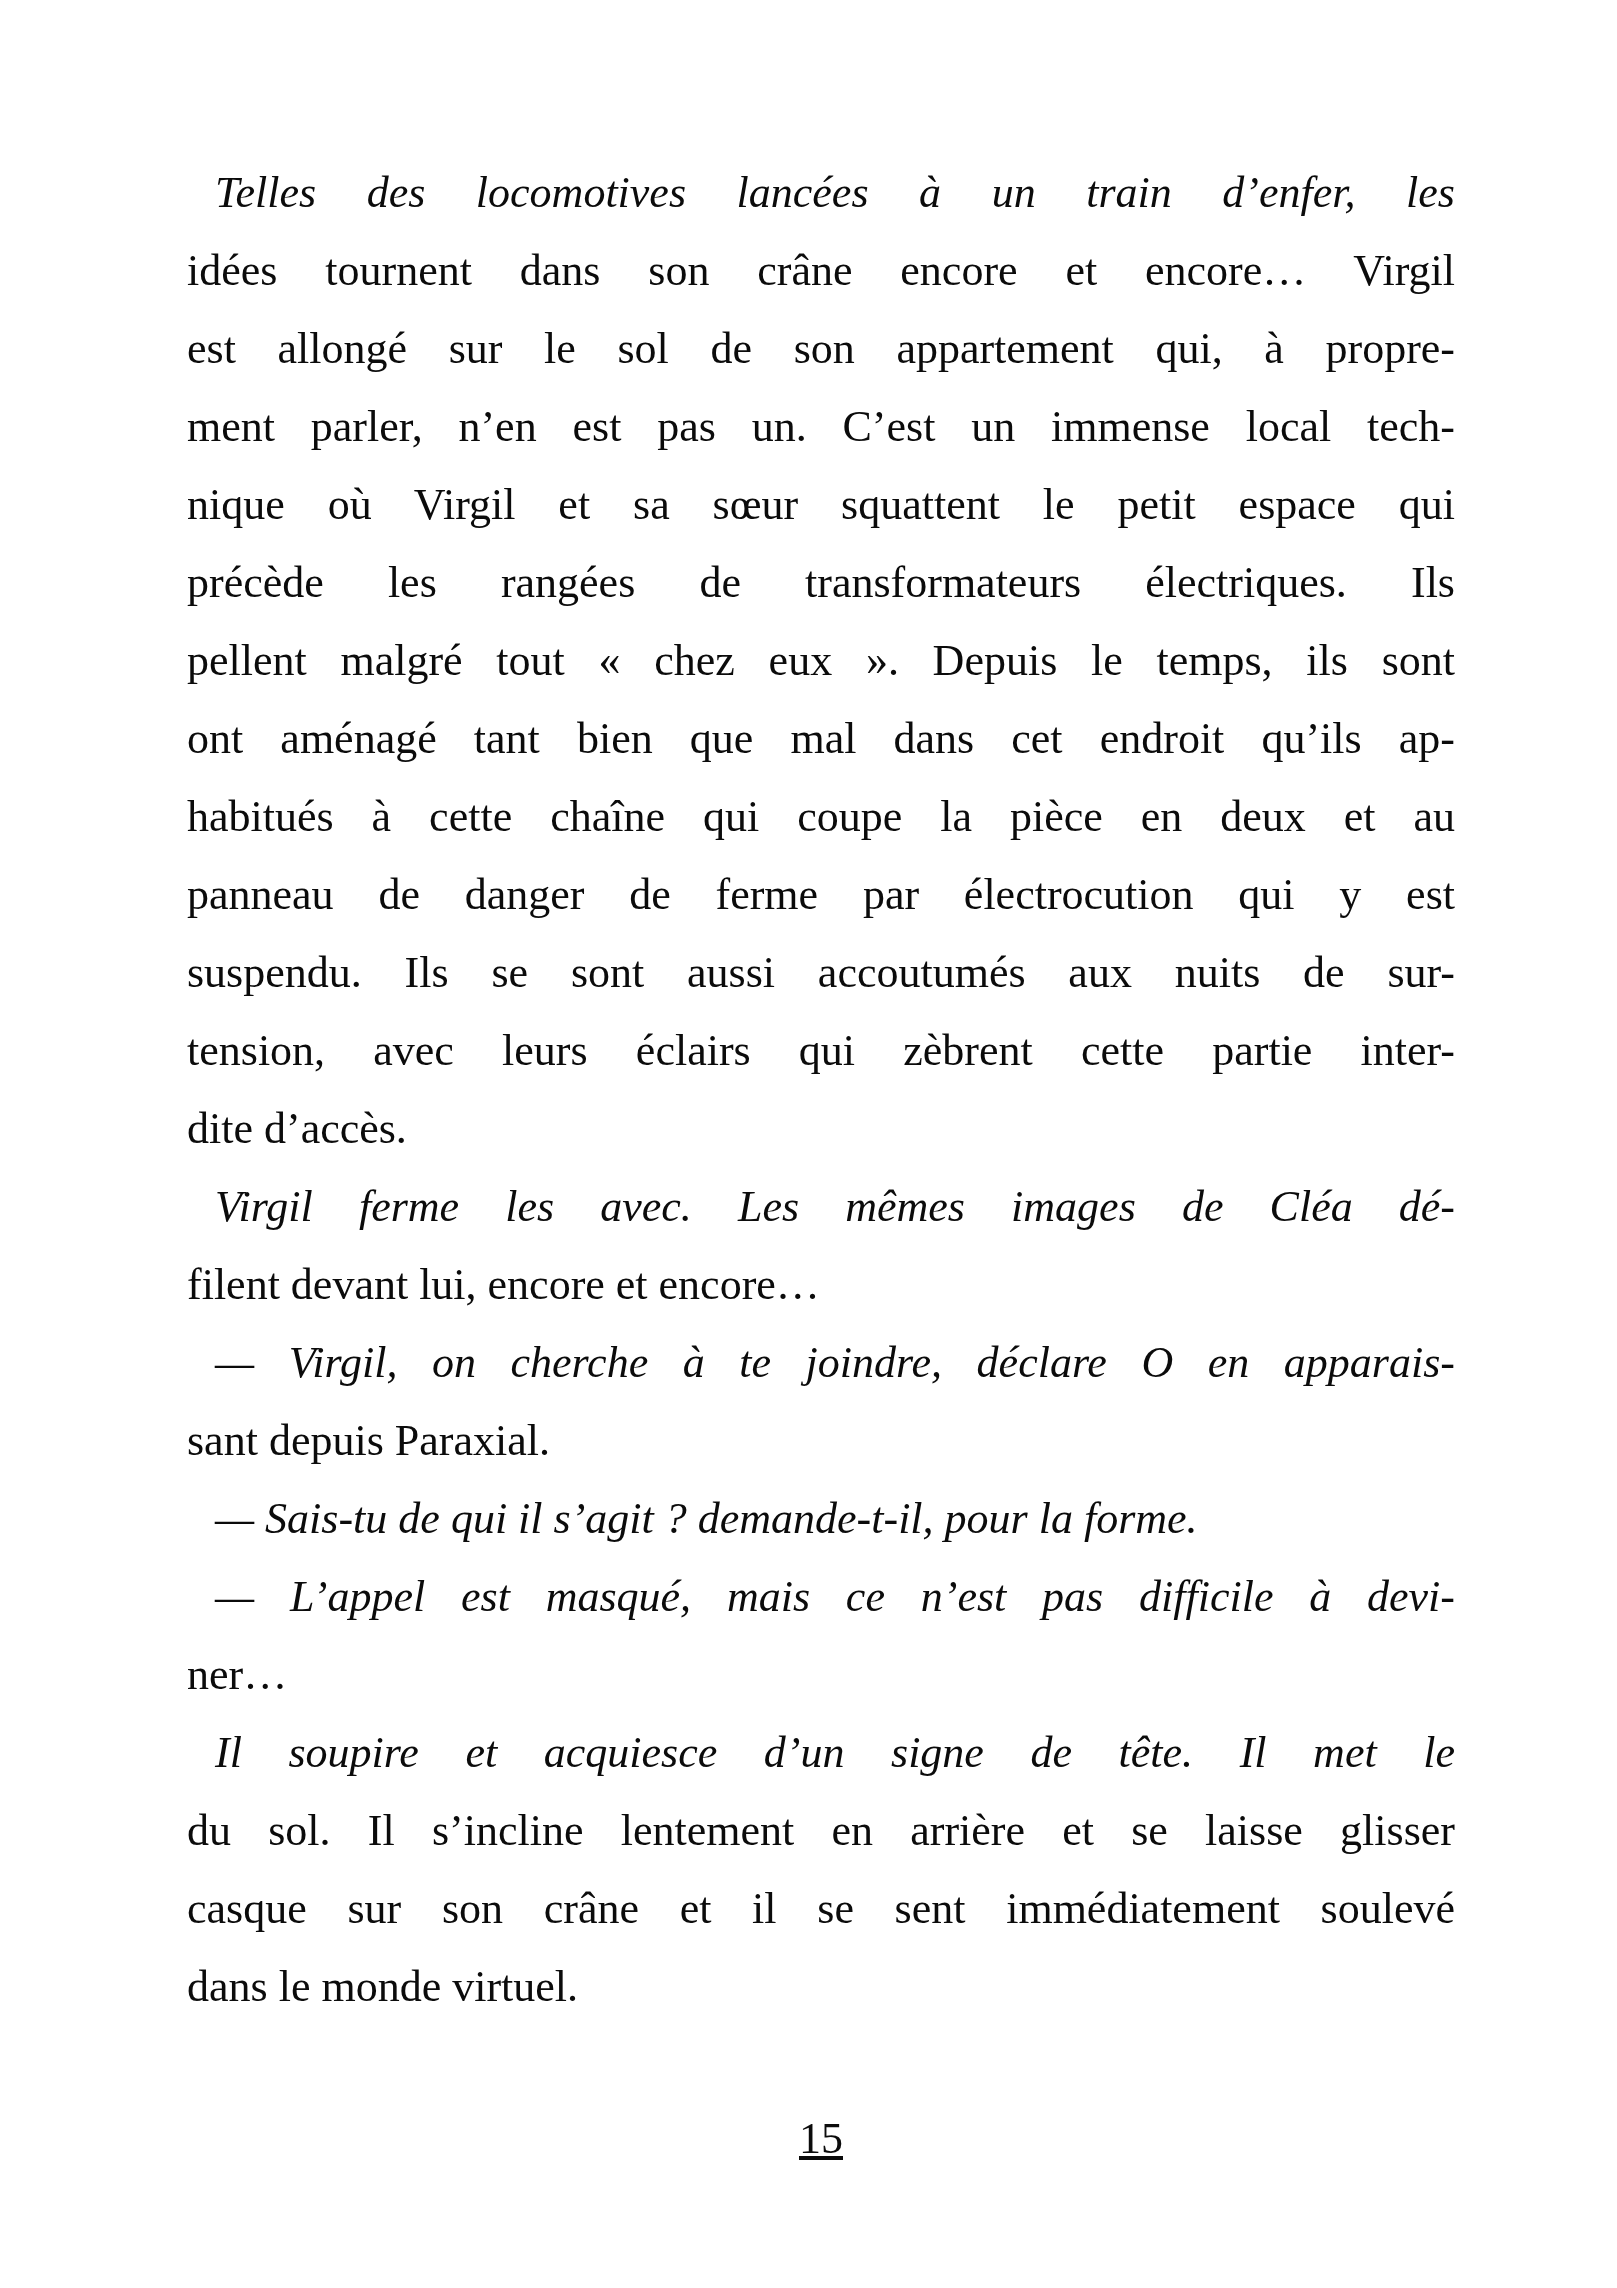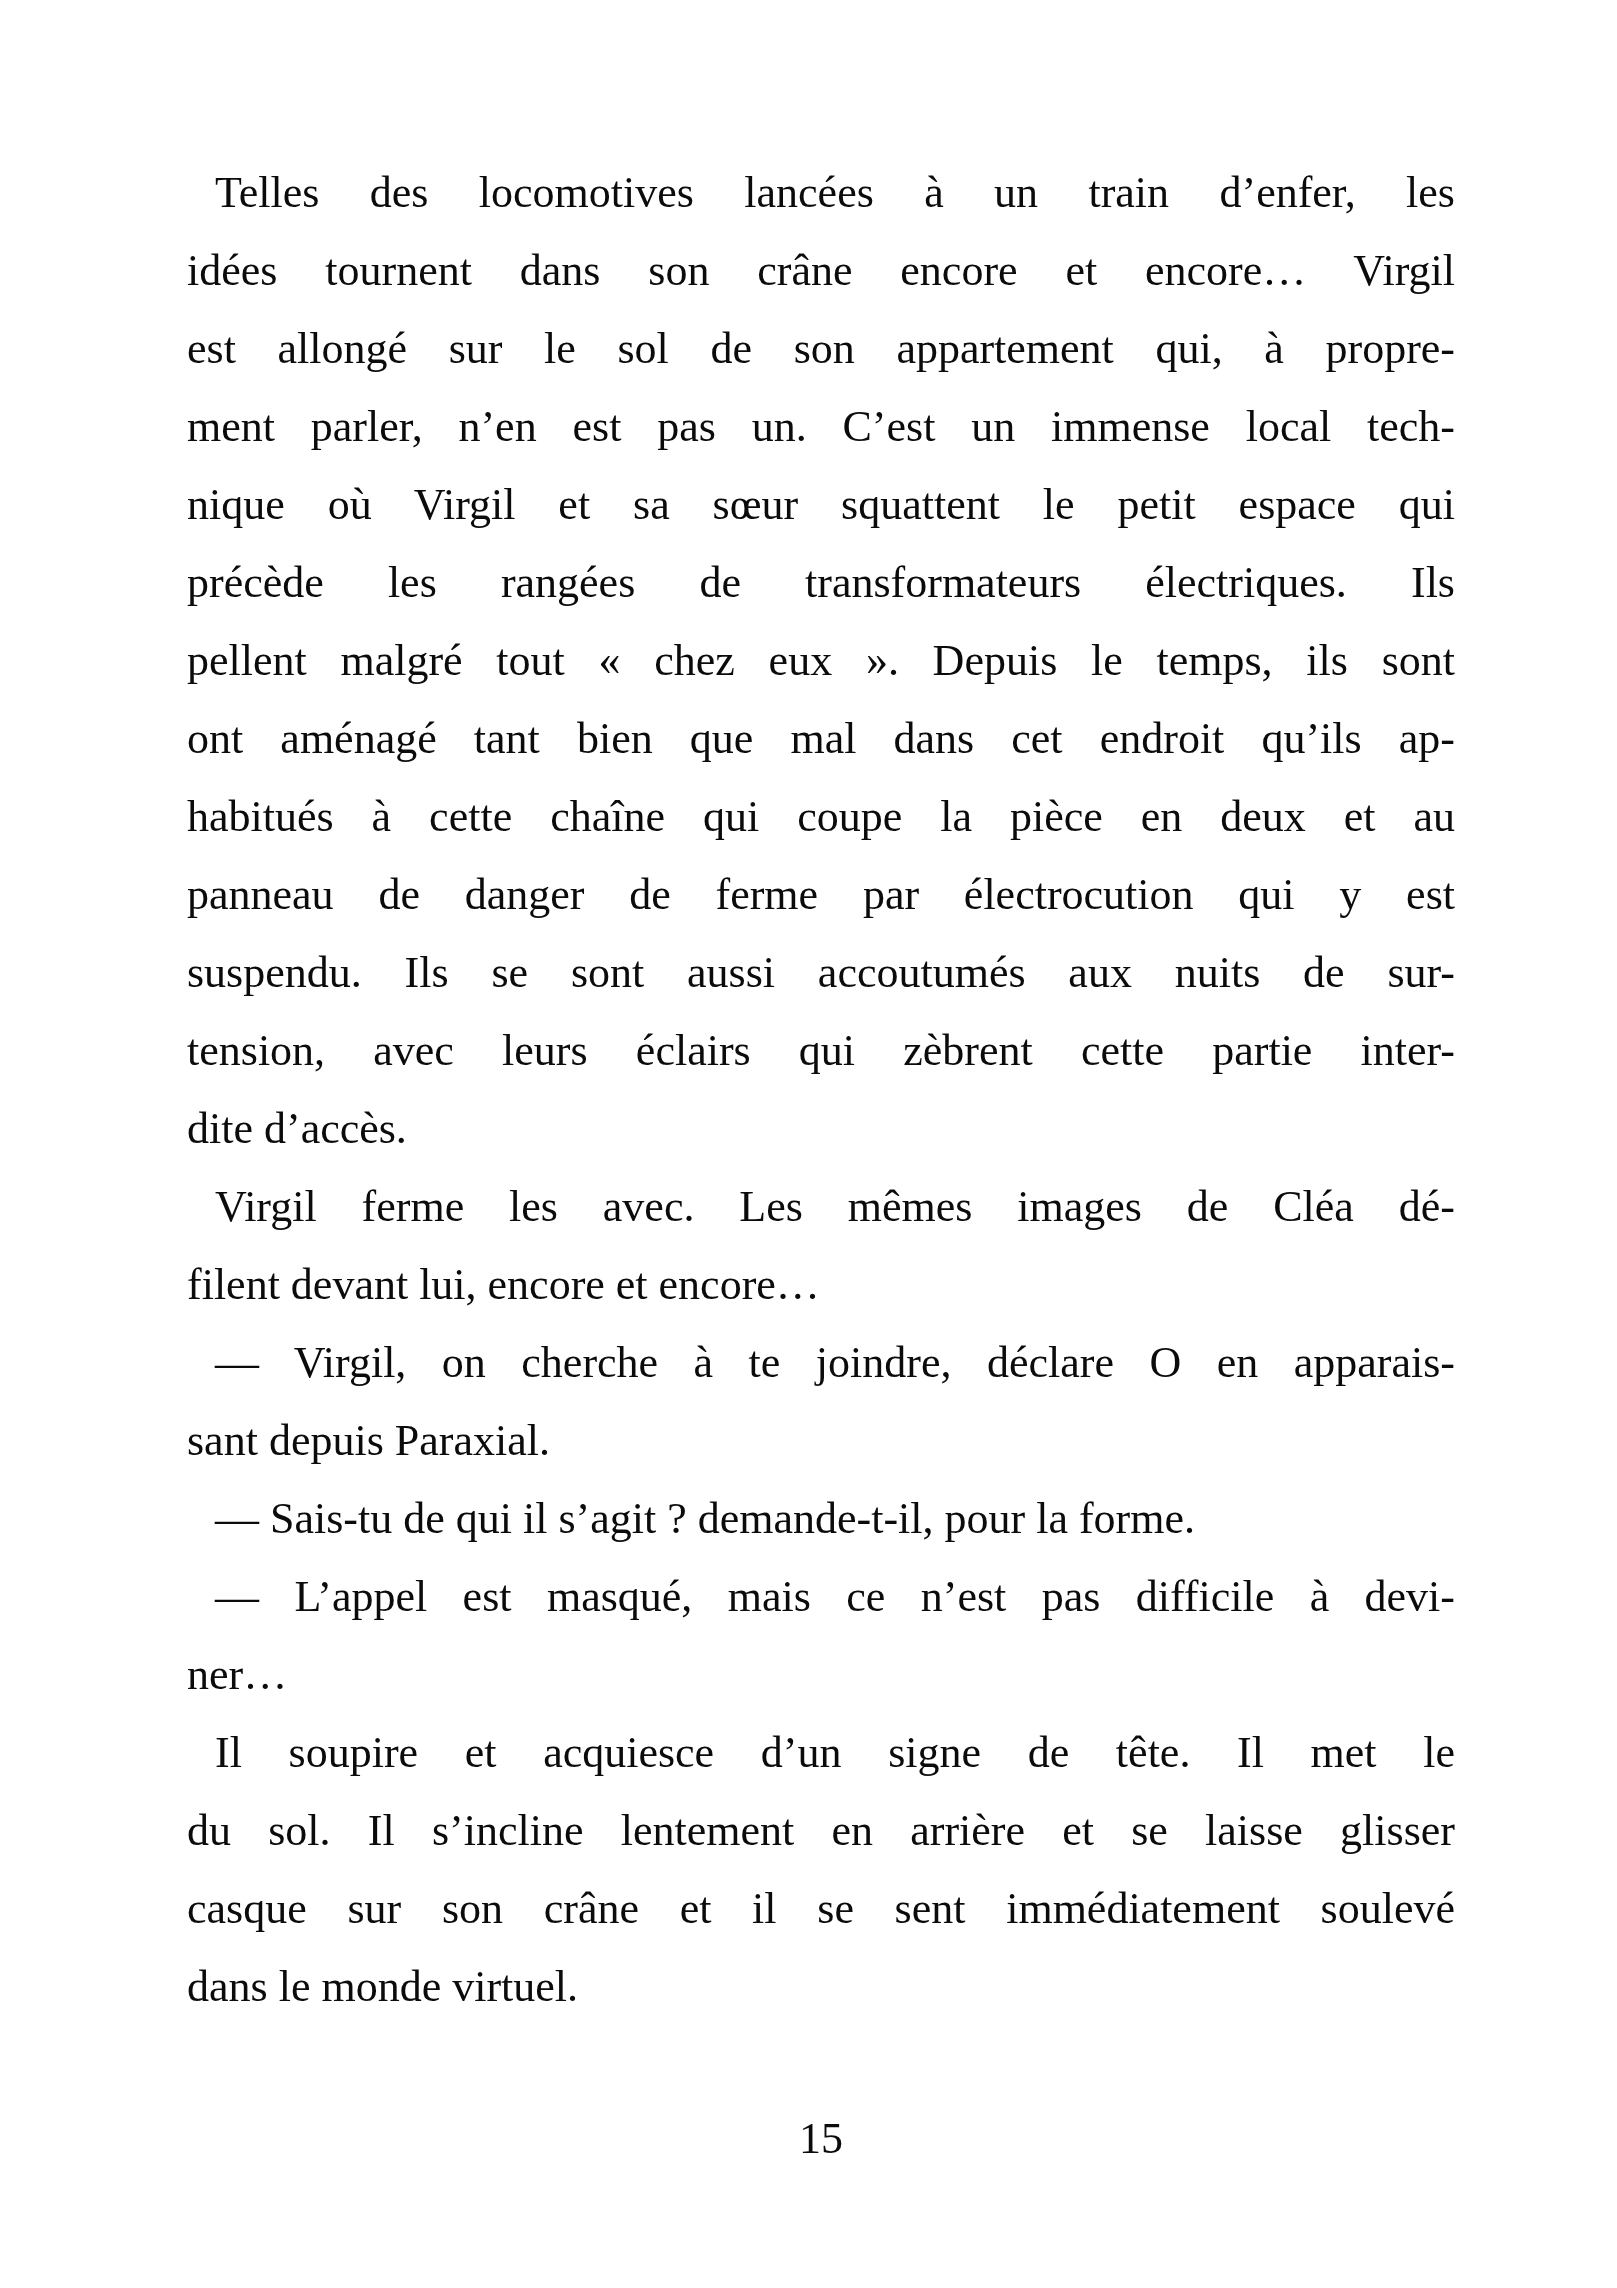--- a/index.html
+++ b/index.html
@@ -18,33 +18,34 @@
     width: 1268px;
   }
   .line {
     font-size: 44px;
     line-height: 78px;
     text-align: justify;
     text-align-last: justify;
     -moz-text-align-last: justify;
     white-space: nowrap;
   }
-  .line.indent { text-indent: 28px; }
+  .line.indent { text-indent: 28px; font-style: italic; }
   .line.last {
     text-align-last: left;
     -moz-text-align-last: left;
   }
   .page-number {
     position: absolute;
     left: 187px;
     width: 1268px;
     top: 2116px;
     text-align: center;
     font-size: 44px;
     line-height: 46px;
+    text-decoration: underline;
   }
 </style>
 </head>
 <body>
 
 <div class="text-block">
 
   <div class="line indent">Telles des locomotives lancées à un train d’enfer, les</div>
   <div class="line">idées tournent dans son crâne encore et encore… Virgil</div>
   <div class="line">est allongé sur le sol de son appartement qui, à propre-</div>

